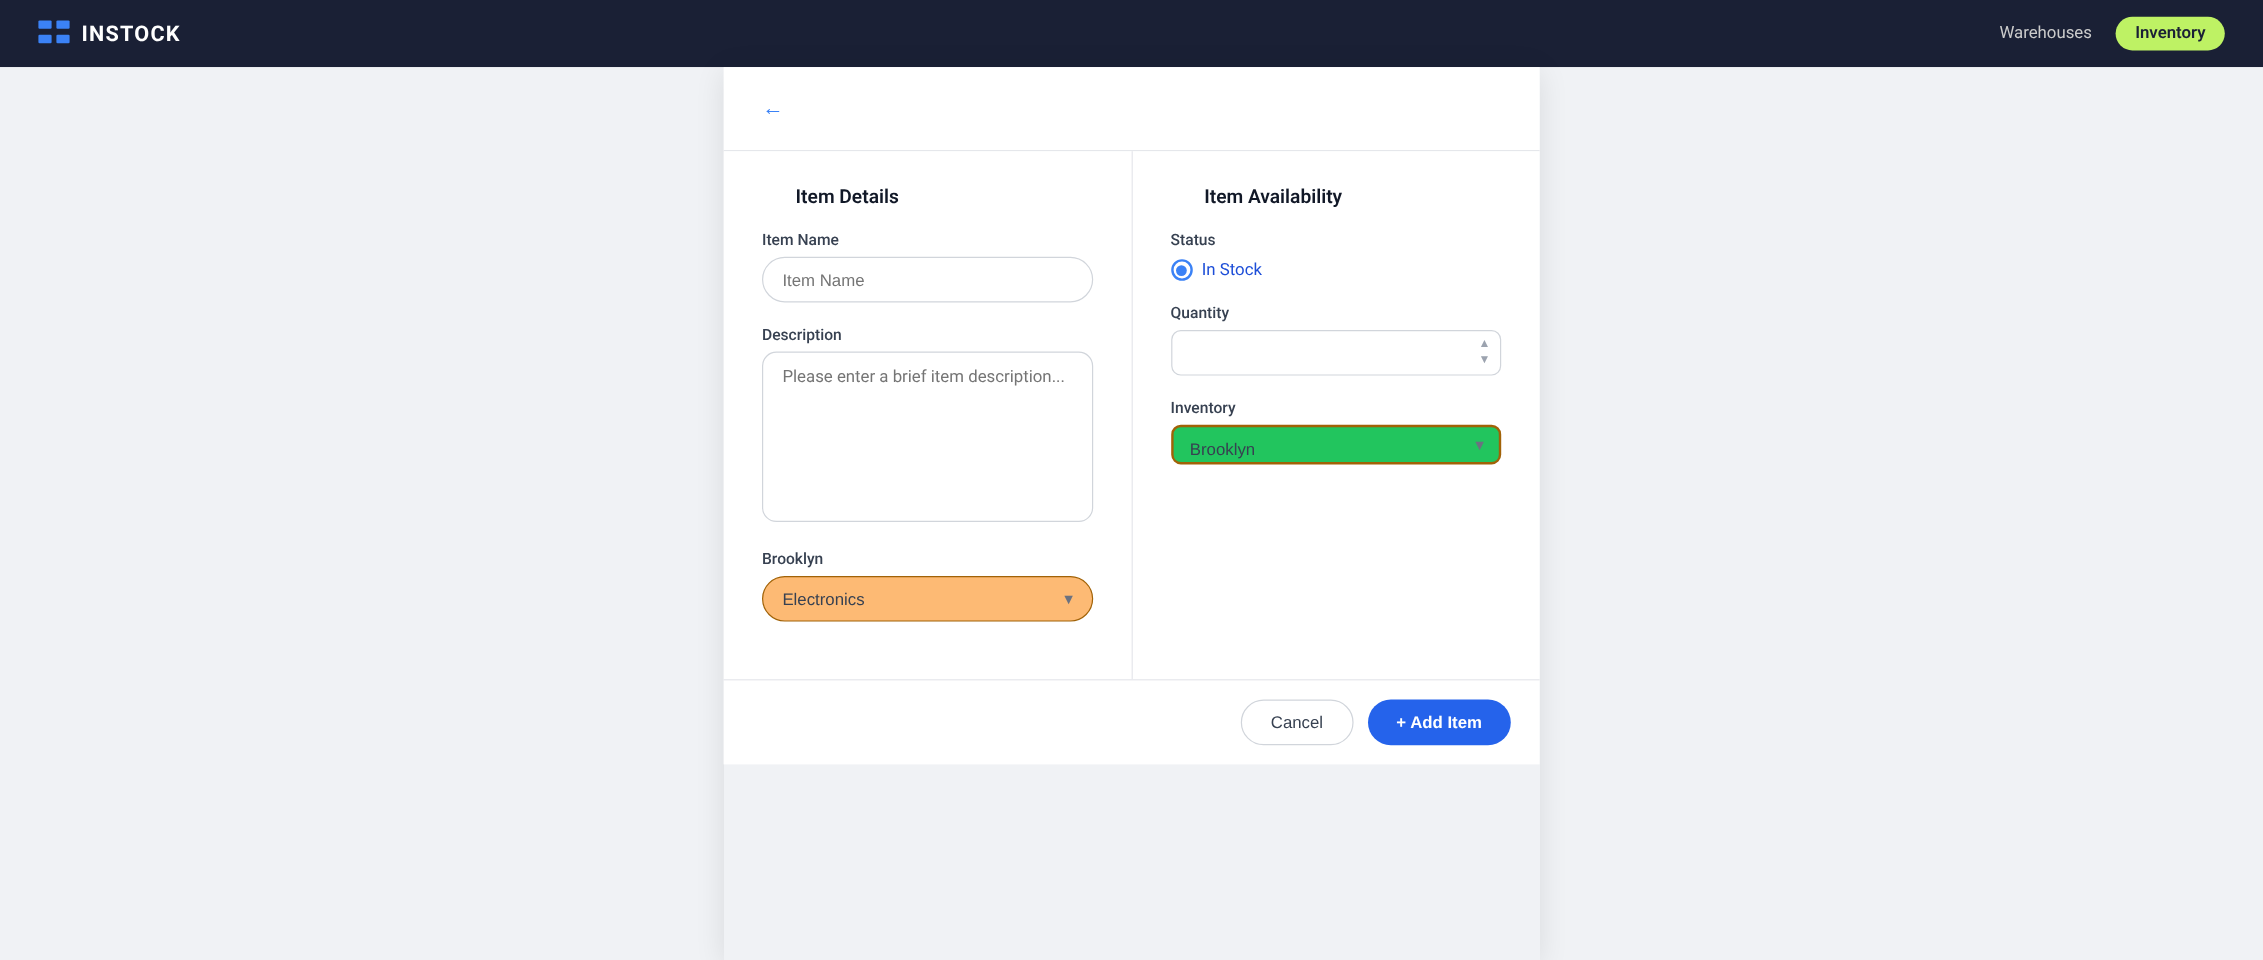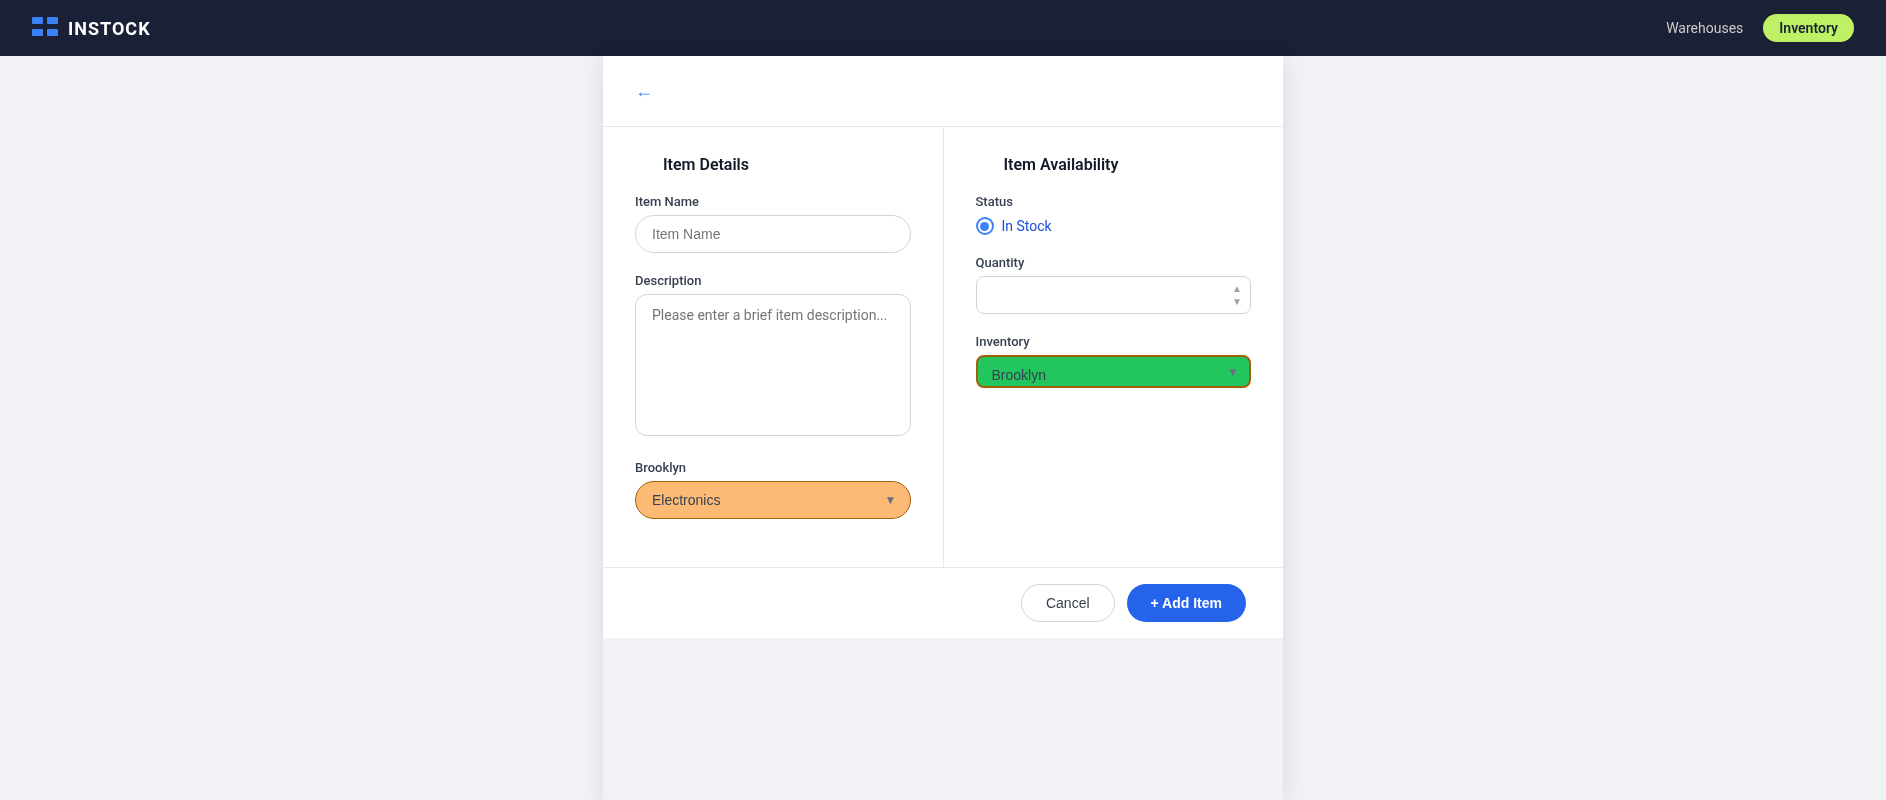--- a/index.html
+++ b/index.html
@@ -266,21 +266,21 @@
       transform: translateY(-50%);
       pointer-events: none;
       color: #6b7280;
       font-size: 12px;
     }
 
     
     .form-footer {
       background: white;
       border-top: 1px solid #e5e7eb;
-      padding: 16px 37px;
+      padding: 16px 24px;
       display: flex;
       justify-content: flex-end;
       gap: 12px;
     }
     .btn-cancel {
       background: white;
       border: 1px solid #d1d5db;
       border-radius: 20px;
       padding: 10px 24px;
       font-size: 14px;

